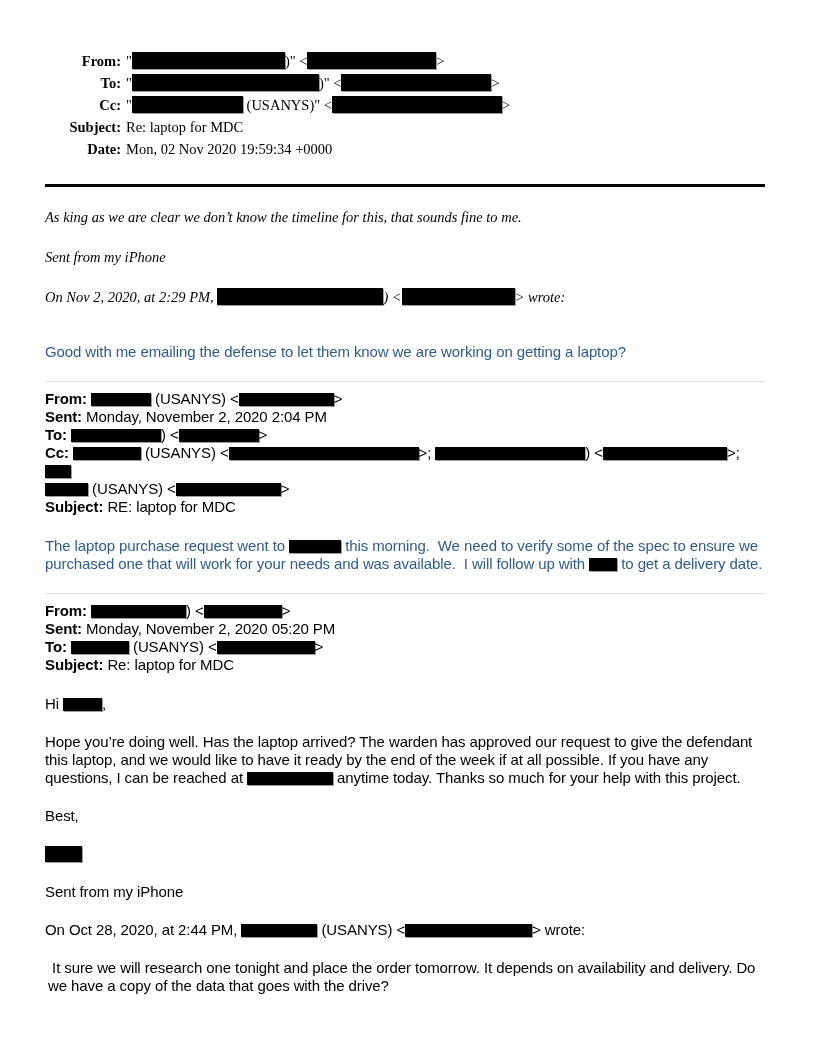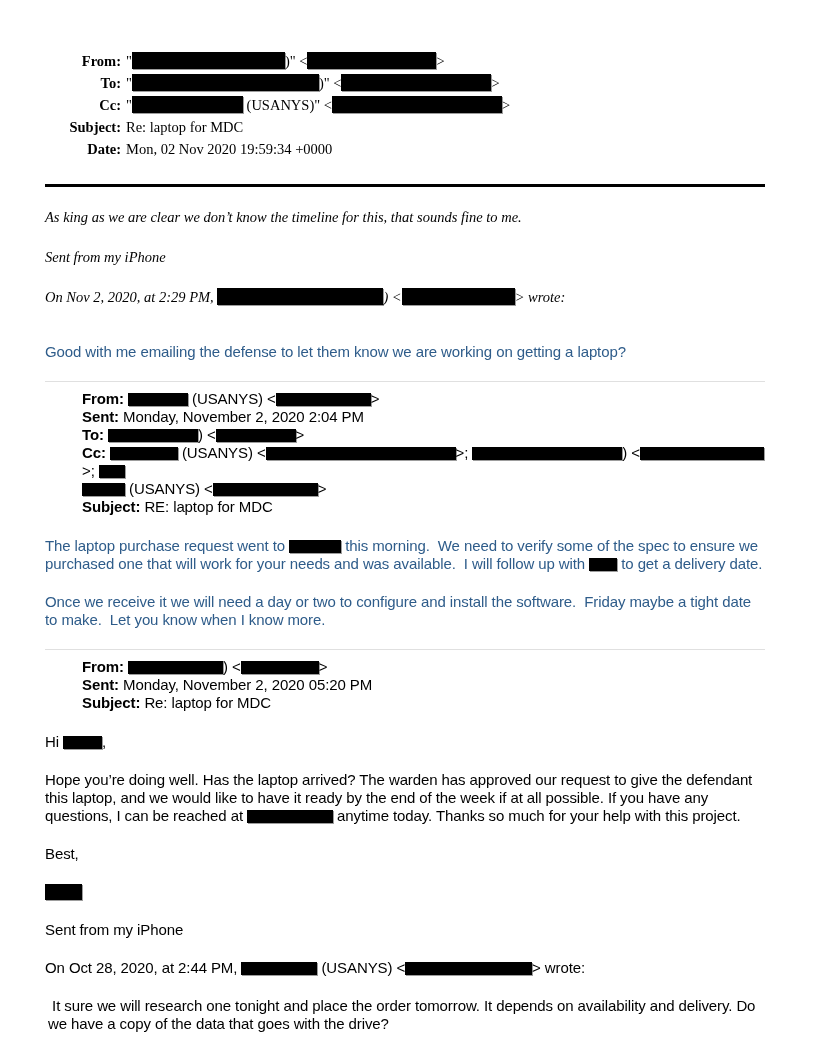--- a/index.html
+++ b/index.html
@@ -17,21 +17,21 @@
   .mail-header .hrow{line-height:22px;white-space:nowrap;}
   .hlabel{display:inline-block;width:76px;text-align:right;font-weight:bold;margin-right:5px;}
   .rule-thick{height:3px;background:#000;margin:24px 0 0 0;}
   .serif p{margin:20px 0 0 0;line-height:20px;font-style:italic;}
   
   .quoted{font-family:"Liberation Sans","DejaVu Sans",sans-serif;font-size:15px;letter-spacing:-0.1px;margin-top:36px;}
   .quoted p{margin:0 0 20px 0;line-height:18px;white-space:pre-wrap;}
   .blue{color:#2e5c8a;line-height:19px;}
   .rule-thin{height:1px;background:#e0e0e0;margin:17px 0 8px 0;}
   .hdr-block{margin-bottom:21px;}
-  .hline{line-height:18px;margin-left:37px;}
+  .hline{line-height:18px;}
   .hline b{margin-right:4px;}
   
   .redact{
     display:inline-block;background:#000;height:13px;vertical-align:-2px;
     box-shadow:1px 1px 0 rgba(140,140,140,.85);
   }
   .serif .redact{height:17px;vertical-align:-3px;}
   .sig .redact{height:16px;vertical-align:-3px;}
   .final{padding-left:3px;}
 </style>
@@ -74,27 +74,27 @@
 
     <div class="hdr-block">
       <div class="hline"><b>From:</b><span><span class="redact" style="width: 60px;"></span> (USANYS) &lt;<span class="redact" style="width: 95px;"></span>&gt;</span></div>
       <div class="hline"><b>Sent:</b><span>Monday, November 2, 2020 2:04 PM</span></div>
       <div class="hline"><b>To:</b><span><span class="redact" style="width: 90px;"></span>) &lt;<span class="redact" style="width: 80px;"></span>&gt;</span></div>
       <div class="hline"><b>Cc:</b><span><span class="redact" style="width: 68px;"></span> (USANYS) &lt;<span class="redact" style="width: 190px;"></span>&gt;; <span class="redact" style="width: 150px;"></span>) &lt;<span class="redact" style="width: 124px;"></span>&gt;; <span class="redact" style="width: 26px;"></span><br><span class="redact" style="width: 43px;"></span> (USANYS) &lt;<span class="redact" style="width: 105px;"></span>&gt;</span></div>
       <div class="hline"><b>Subject:</b><span>RE: laptop for MDC</span></div>
     </div>
 
     <p class="blue">The laptop purchase request went to <span class="redact" style="width: 52px;"></span> this morning.  We need to verify some of the spec to ensure we purchased one that will work for your needs and was available.  I will follow up with <span class="redact" style="width: 28px;"></span> to get a delivery date.</p>
-    <p class="blue">Once we receive it we will need a day or two to configure and install the software.  Friday maybe a tight date to make.  Let you know when I know more.</p>
 
     <div class="rule-thin"></div>
 
     <div class="hdr-block">
       <div class="hline"><b>From:</b><span><span class="redact" style="width: 95px;"></span>) &lt;<span class="redact" style="width: 78px;"></span>&gt;</span></div>
       <div class="hline"><b>Sent:</b><span>Monday, November 2, 2020 05:20 PM</span></div>
+      <div class="hline"><b>To:</b><span><span class="redact" style="width: 58px;"></span> (USANYS) &lt;<span class="redact" style="width: 98px;"></span>&gt;</span></div>
       <div class="hline"><b>Subject:</b><span>Re: laptop for MDC</span></div>
     </div>
 
     <p>Hi <span class="redact" style="width: 39px;"></span>,</p>
     <p>Hope you’re doing well. Has the laptop arrived? The warden has approved our request to give the defendant this laptop, and we would like to have it ready by the end of the week if at all possible. If you have any questions, I can be reached at <span class="redact" style="width: 86px;"></span> anytime today. Thanks so much for your help with this project.</p>
     <p>Best,</p>
     <p class="sig"><span class="redact" style="width: 37px;"></span></p>
     <p>Sent from my iPhone</p>
     <p>On Oct 28, 2020, at 2:44 PM, <span class="redact" style="width: 76px;"></span> (USANYS) &lt;<span class="redact" style="width: 127px;"></span>&gt; wrote:</p>
     <p class="final"> It sure we will research one tonight and place the order tomorrow. It depends on availability and delivery. Do we have a copy of the data that goes with the drive?</p>

